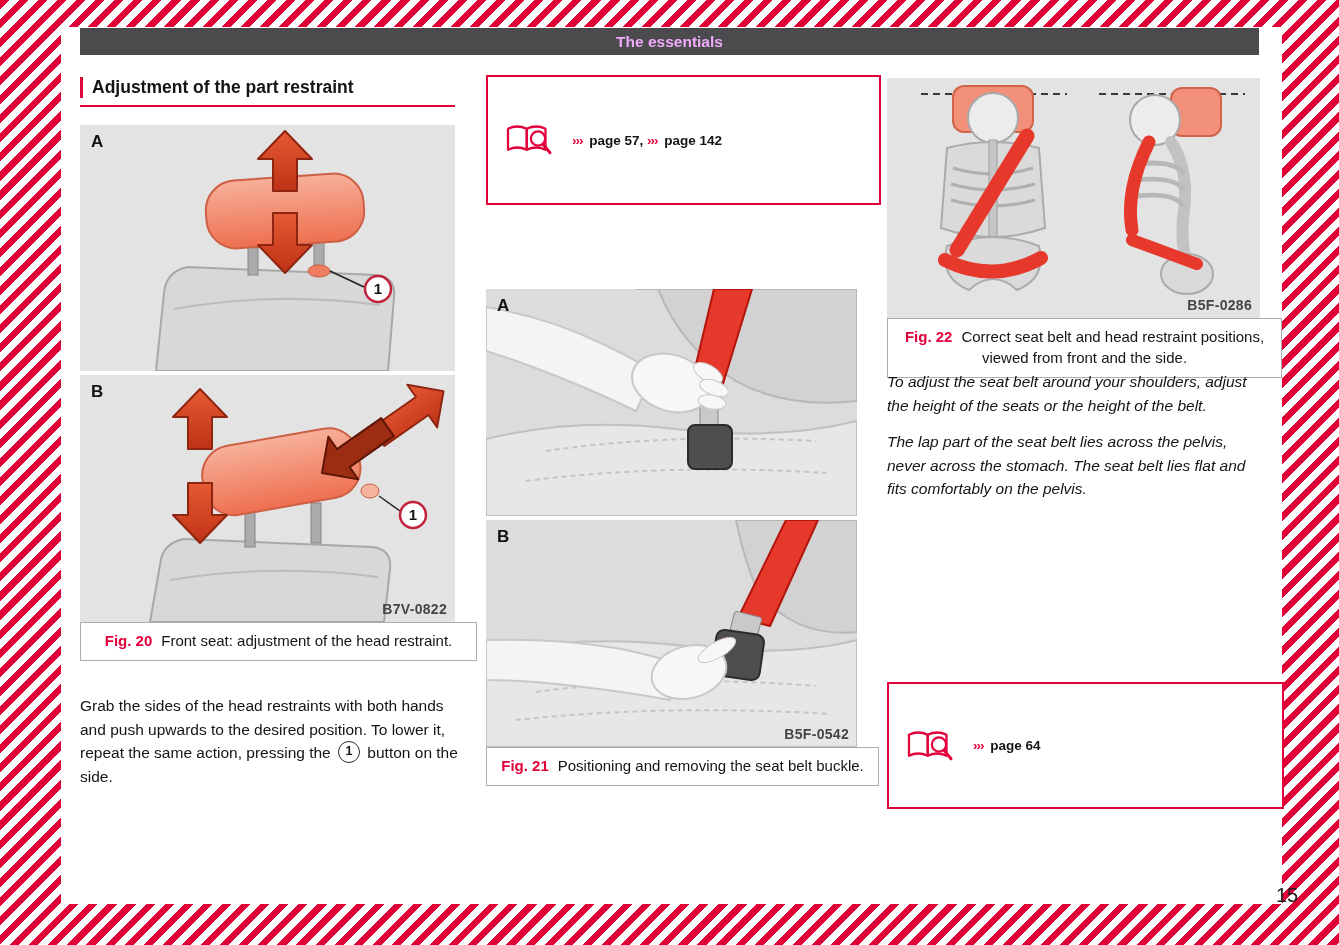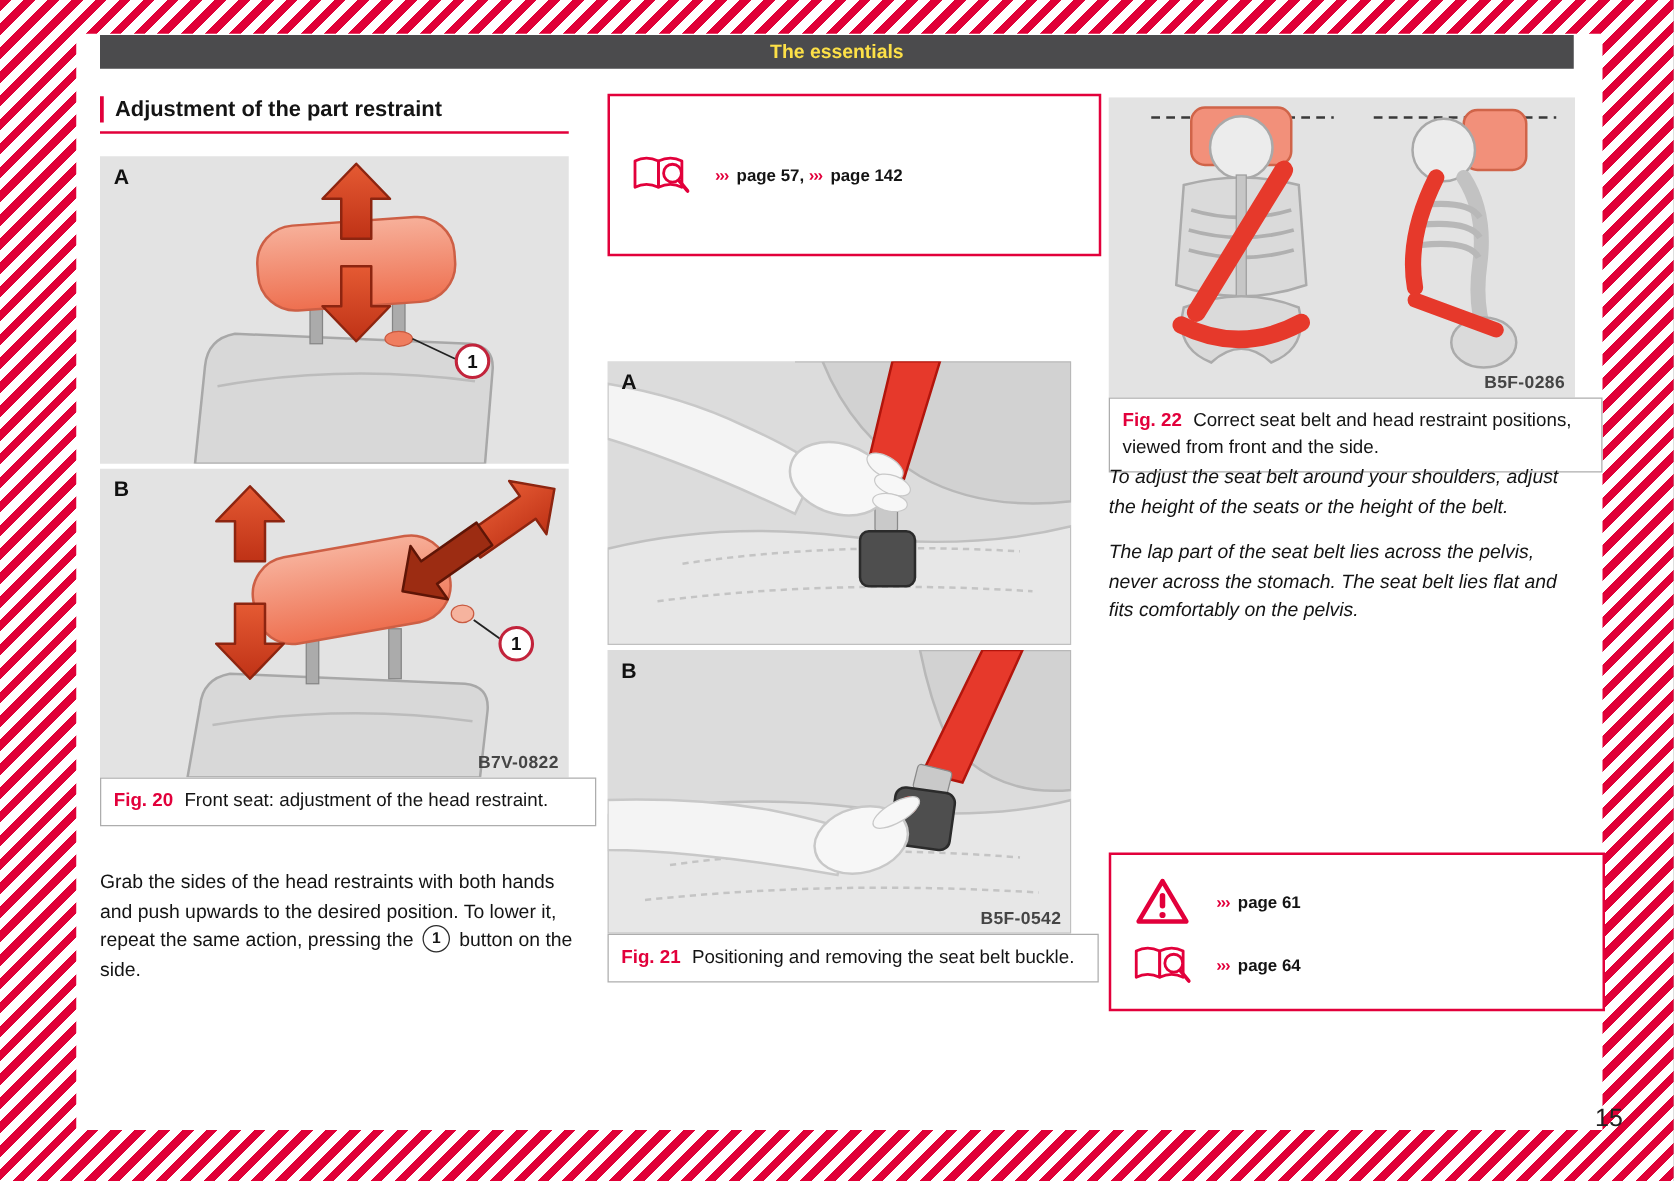--- a/index.html
+++ b/index.html
@@ -17,21 +17,21 @@
     position: absolute;
     left: 61px; top: 27px;
     width: 1221px; height: 877px;
     background: #ffffff;
   }
   .header-bar {
     position: absolute;
     left: 80px; top: 28px;
     width: 1179px; height: 27px;
     background: #4b4b4d;
-    color: #fde047;
+    color: #f0abfc;
     display: flex; align-items: center; justify-content: center;
     font-size: 15.5px; font-weight: bold;
   }
 
   .col-heading {
     position: absolute;
     border-bottom: 2px solid #e2003b;
     padding-bottom: 7px;
   }
   .col-heading h2 {
@@ -55,21 +55,21 @@
     position: absolute; right: 8px; bottom: 5px;
     font-size: 14px; font-weight: bold; color: #454545;
     letter-spacing: .3px; z-index: 2;
   }
 
   .caption {
     position: absolute;
     border: 1px solid #adadad;
     background: #ffffff;
     padding: 7px 10px 9px 10px;
-    font-size: 15px; line-height: 21px; color: #141414;
+    font-size: 15px; line-height: 21px; color: #141414; text-align: center;
   }
   .fig-label { color: #e2003b; font-weight: bold; margin-right: 9px; white-space: nowrap; }
 
   .body-text { position: absolute; font-size: 15.5px; line-height: 23.5px; color: #141414; }
   .body-text p { margin: 0 0 13px 0; }
 
   .refbox {
     position: absolute;
     border: 2px solid #e2003b;
     background: #ffffff;
@@ -286,33 +286,20 @@
   </div>
 
   <div class="body-text" style="left:887px; top:370px; width:376px;font-style:italic;">
     <p>To adjust the seat belt around your shoulders, adjust the height of the seats or the height of the belt.</p>
     <p>The lap part of the seat belt lies across the pelvis, never across the stomach. The seat belt lies flat and fits comfortably on the pelvis.</p>
   </div>
 
   <div class="refbox" style="left:887px; top:682px; width:373px; height:115px;">
     <div class="ref-row">
       <span class="ref-icon">
-        <svg viewBox="0 0 60 54" width="44" height="40">
-          <path d="M30 5 L56 49 L4 49 Z" fill="#ffffff" stroke="#e2003b" stroke-width="5" stroke-linejoin="round"></path>
-          <rect x="27" y="18" width="6" height="17" rx="3" fill="#e2003b"></rect>
-          <circle cx="30" cy="42" r="3.4" fill="#e2003b"></circle>
-        </svg>
-      </span>
-      <span class="ref-text">
-        <span class="chev">›››</span>
-        <span>page 61</span>
-      </span>
-    </div>
-    <div class="ref-row">
-      <span class="ref-icon">
         <svg viewBox="0 0 64 46" width="48" height="36">
           <path d="M4 8 Q16 2 29 8 L29 36 Q16 30 4 36 Z" fill="none" stroke="#e2003b" stroke-width="3" stroke-linejoin="round"></path>
           <path d="M54 8 Q42 2 29 8 L29 36 Q42 30 54 36 Z" fill="none" stroke="#e2003b" stroke-width="3" stroke-linejoin="round"></path>
           <circle cx="44" cy="21" r="9.5" fill="#ffffff" stroke="#e2003b" stroke-width="3"></circle>
           <line x1="51" y1="29" x2="60" y2="40" stroke="#e2003b" stroke-width="4" stroke-linecap="round"></line>
         </svg>
       </span>
       <span class="ref-text">
         <span class="chev">›››</span>
         <span>page 64</span>

